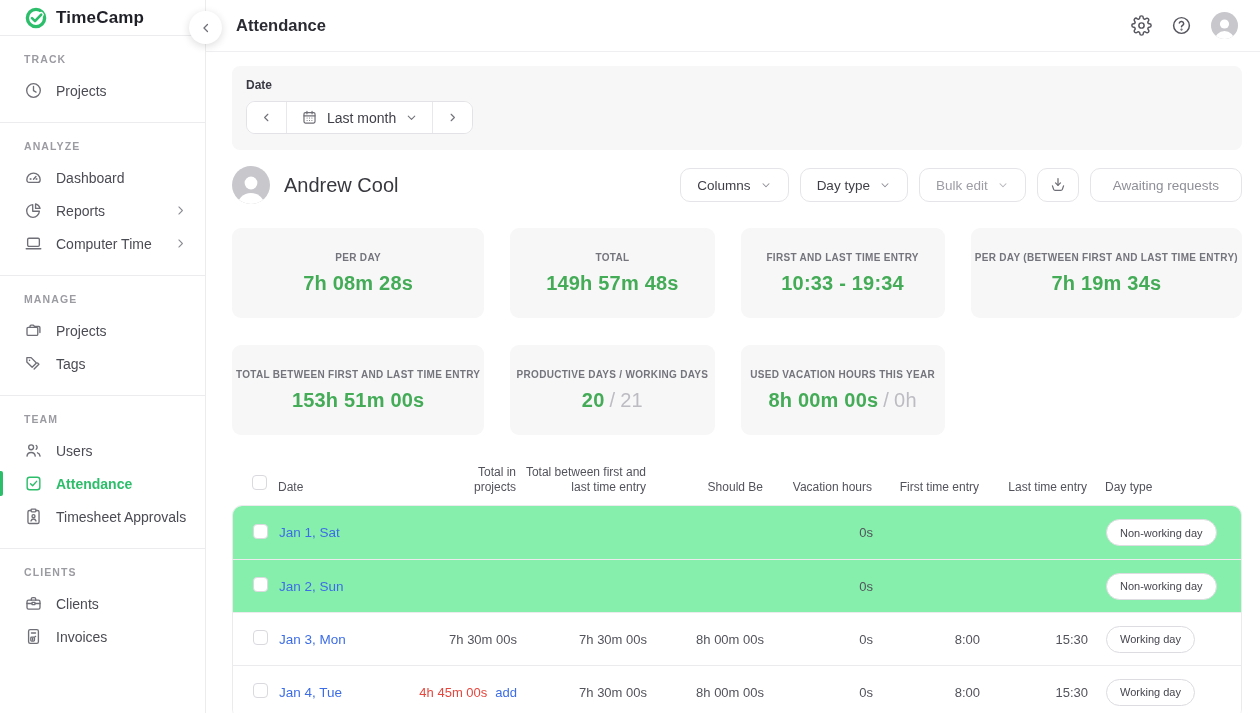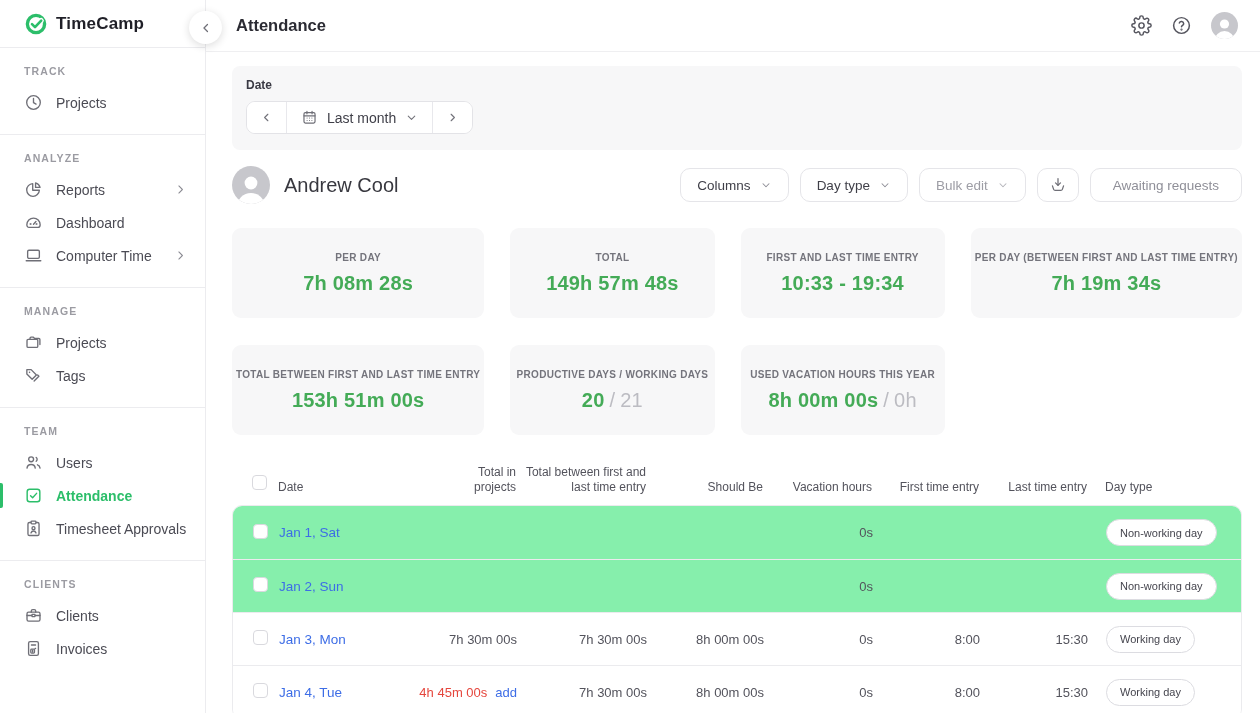--- a/index.html
+++ b/index.html
@@ -3,21 +3,21 @@
 <meta charset="utf-8">
 <style>
   * { box-sizing: border-box; margin: 0; padding: 0; }
   html,body { background:#fff; }
   body { font-family:"Liberation Sans", sans-serif; color:#3c3c46; }
   .app { position:relative; width:1260px; height:713px; overflow:hidden; background:#fff; }
 
   
   .sidebar { position:absolute; left:0; top:0; bottom:0; width:206px; background:#fff;
              border-right:1px solid #ececef; z-index:5; }
-  .logo-row { height:48px; display:flex; align-items:center; padding-left:24px;
+  .logo-row { height:36px; display:flex; align-items:center; padding-left:24px;
               border-bottom:1px solid #ececef; }
   .logo-mark { width:24px; height:24px; margin-right:8px; }
   .logo-text { font-size:17px; font-weight:700; color:#1f1f27; letter-spacing:.2px; }
   .collapse-btn { position:absolute; left:189px; top:11px; width:33px; height:33px; border-radius:50%;
                   background:#fff; border:none; box-shadow:0 2px 8px rgba(0,0,0,.14);
                   display:flex; align-items:center; justify-content:center; cursor:pointer; z-index:7; }
   .side-section { padding:13px 0 15px; border-bottom:1px solid #ececef; }
   .side-section.last { border-bottom:none; }
   .side-label { padding:4px 0 9px 24px; font-size:10.5px; font-weight:700; letter-spacing:1.1px;
                 color:#9b9ba2; }
@@ -123,41 +123,41 @@
         </span>
         <span>Projects</span>
       </div>
     </div>
 
     <div class="side-section">
       <div class="side-label">ANALYZE</div>
       <div class="side-item">
         <span class="icn">
           <svg width="19" height="19" viewBox="0 0 24 24" fill="none" stroke="#6f6f77" stroke-width="1.7" stroke-linecap="round" stroke-linejoin="round">
+              <path d="M3.6 14.8a8.4 8.4 0 1 1 16.8 0c0 1.9-1 3.4-2.8 3.4H6.4c-1.8 0-2.8-1.5-2.8-3.4z"></path>
+              <path d="M12 14.2l3.1-3.4"></path>
+              <circle cx="8.3" cy="13.8" r=".45" fill="#6f6f77"></circle>
+              <circle cx="15.8" cy="13.8" r=".45" fill="#6f6f77"></circle>
+            </svg>
+        </span>
+        <span>Dashboard</span>
+      </div>
+      <div class="side-item">
+        <span class="icn">
+          <svg width="19" height="19" viewBox="0 0 24 24" fill="none" stroke="#6f6f77" stroke-width="1.7" stroke-linecap="round" stroke-linejoin="round">
               <path d="M11 4.6A8 8 0 1 0 19.4 13H11z"></path>
               <path d="M14.6 3.7a8 8 0 0 1 5.7 5.7h-5.7z"></path>
             </svg>
         </span>
         <span>Reports</span>
         <span class="chev">
           <svg width="13" height="13" viewBox="0 0 24 24" fill="none" stroke="#8b8b93" stroke-width="2" stroke-linecap="round" stroke-linejoin="round">
               <path d="M9 5.5l6.5 6.5L9 18.5"></path>
             </svg>
         </span>
-      </div>
-      <div class="side-item">
-        <span class="icn">
-          <svg width="19" height="19" viewBox="0 0 24 24" fill="none" stroke="#6f6f77" stroke-width="1.7" stroke-linecap="round" stroke-linejoin="round">
-              <path d="M3.6 14.8a8.4 8.4 0 1 1 16.8 0c0 1.9-1 3.4-2.8 3.4H6.4c-1.8 0-2.8-1.5-2.8-3.4z"></path>
-              <path d="M12 14.2l3.1-3.4"></path>
-              <circle cx="8.3" cy="13.8" r=".45" fill="#6f6f77"></circle>
-              <circle cx="15.8" cy="13.8" r=".45" fill="#6f6f77"></circle>
-            </svg>
-        </span>
-        <span>Dashboard</span>
       </div>
       <div class="side-item">
         <span class="icn">
           <svg width="19" height="19" viewBox="0 0 24 24" fill="none" stroke="#6f6f77" stroke-width="1.7" stroke-linecap="round" stroke-linejoin="round">
               <rect x="4.6" y="5.4" width="14.8" height="10.2" rx="1.6"></rect>
               <path d="M2.8 18.6h18.4"></path>
             </svg>
         </span>
         <span>Computer Time</span>
         <span class="chev">

